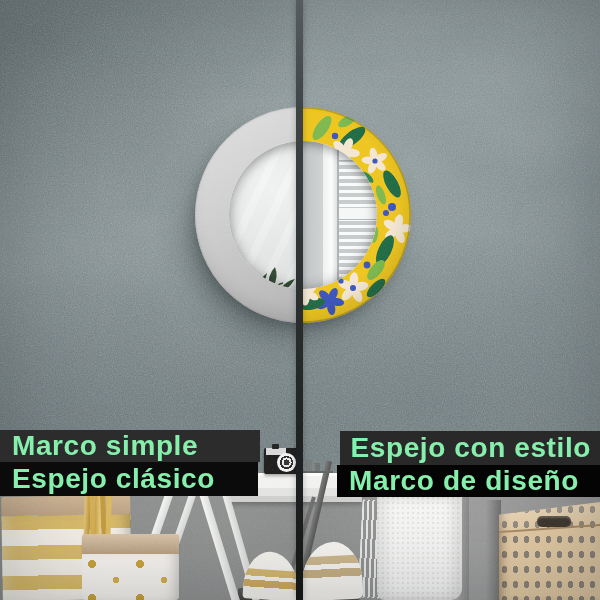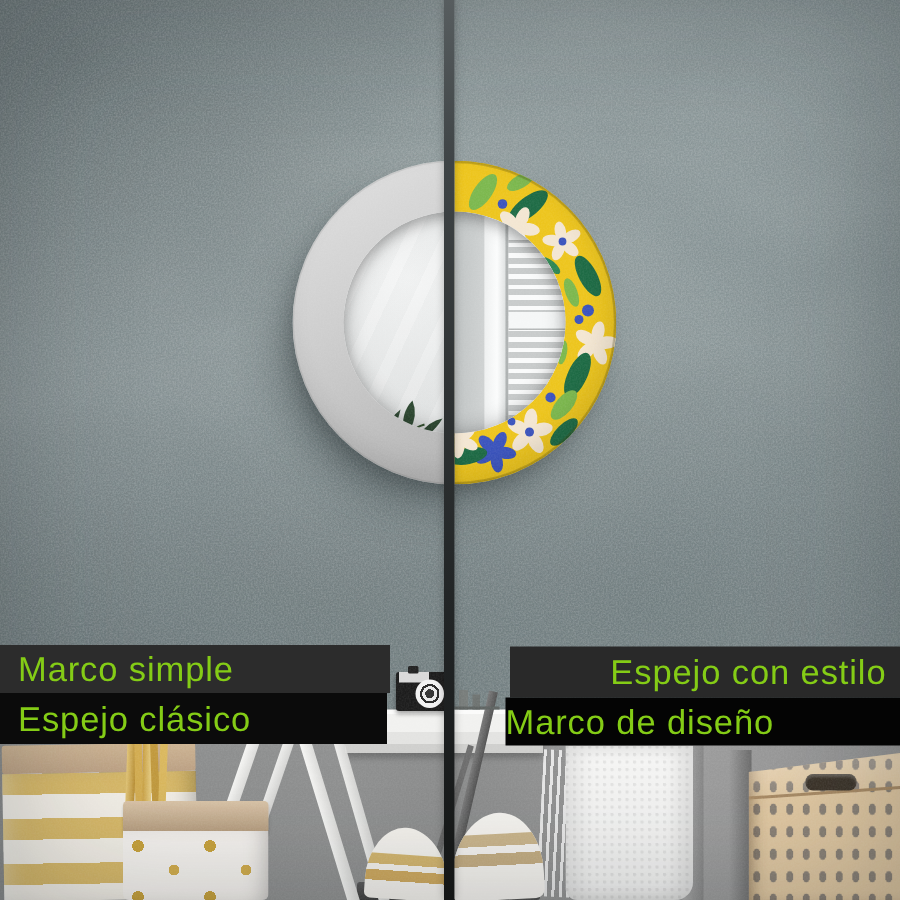--- a/index.html
+++ b/index.html
@@ -57,27 +57,27 @@
     box-shadow:inset 0 0 14px rgba(0,0,0,.28),inset 0 4px 8px rgba(0,0,0,.18);}
   .plant{position:absolute;left:16px;top:124px;}
   .mirror-rim{position:absolute;inset:0;border-radius:50%;pointer-events:none;
     box-shadow:inset 0 0 0 1px rgba(0,0,0,.07),inset -5px -9px 16px rgba(0,0,0,.10);}
   
   .divider{position:absolute;left:296px;top:0;width:7px;height:600px;z-index:9;
     background:linear-gradient(180deg,#575d5f,#3f4446 18%,#303435 42%,#232627 66%,#141616);
     box-shadow:0 0 6px rgba(0,0,0,.25);}
   
   .cap{position:absolute;z-index:10;display:flex;align-items:center;
-    color:#84cc16;font-size:23px;font-weight:400;letter-spacing:.6px;white-space:nowrap;}
+    color:#86efac;font-size:28px;font-weight:700;letter-spacing:.6px;white-space:nowrap;}
   .cap-tl{left:0;top:430px;width:260px;height:32px;background:#2c2c2c;padding-left:12px;}
   .cap-bl{left:0;top:462px;width:258px;height:34px;background:#0b0b0b;padding-left:12px;}
   .cap-tr{left:340px;top:431px;width:260px;height:34px;background:#292929;
     justify-content:flex-end;padding-right:9px;}
   .cap-br{left:337px;top:465px;width:263px;height:32px;background:#040404;
-    justify-content:flex-start;padding-right:9px;}
+    justify-content:center;padding-right:9px;}
   
   .scene{position:absolute;left:0;top:495px;width:600px;height:105px;z-index:4;
     background:linear-gradient(90deg,#8a8c8c 0%,#909191 38%,#8c8d8d 52%,#9c9c9c 78%,#939393 100%);}
   .shelf{position:absolute;left:230px;top:473px;width:132px;height:29px;z-index:4;
     background:linear-gradient(180deg,#fbfbfa 0 3px,#f1f1ef 3px 15px,#e3e3e1 15px 23px,#cfcfcd 23px);
     box-shadow:0 3px 4px rgba(0,0,0,.22);}
   .camera{position:absolute;left:264px;top:448px;width:36px;height:26px;z-index:5;
     background:#1c1c1c;border-radius:2px;box-shadow:0 2px 3px rgba(0,0,0,.35);}
   .cam-plate{position:absolute;left:2px;top:0;width:20px;height:7px;background:#d9d9d9;}
   .cam-knob{position:absolute;left:8px;top:-4px;width:7px;height:5px;background:#222;border-radius:1px;}

